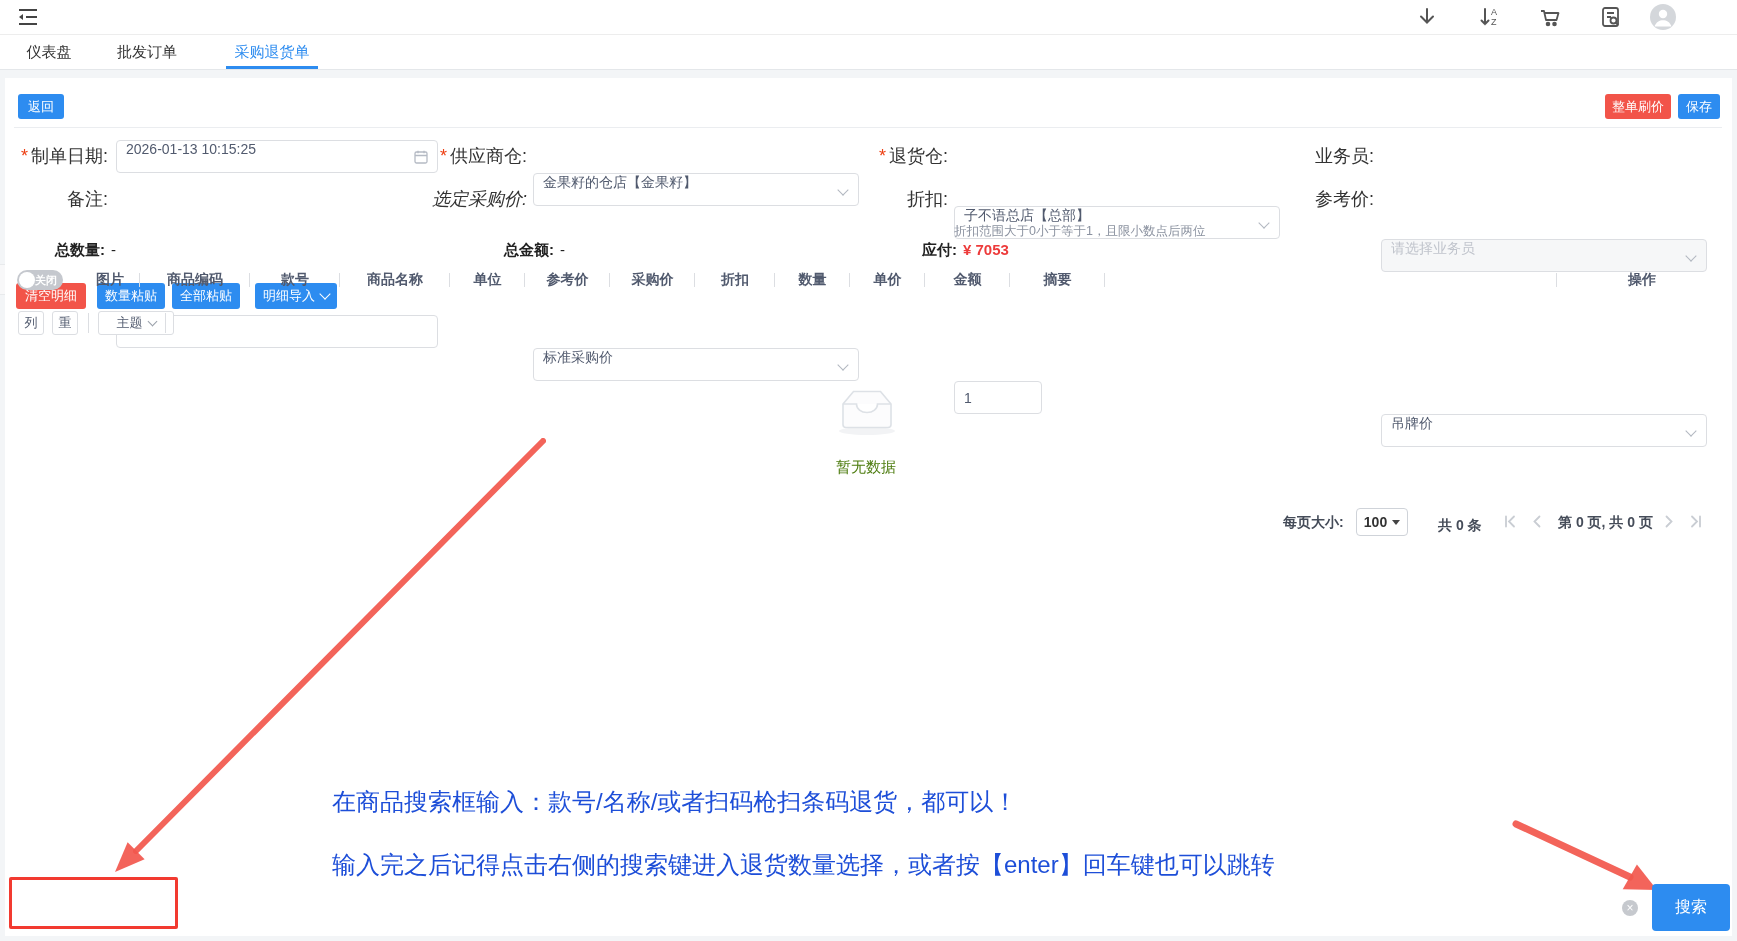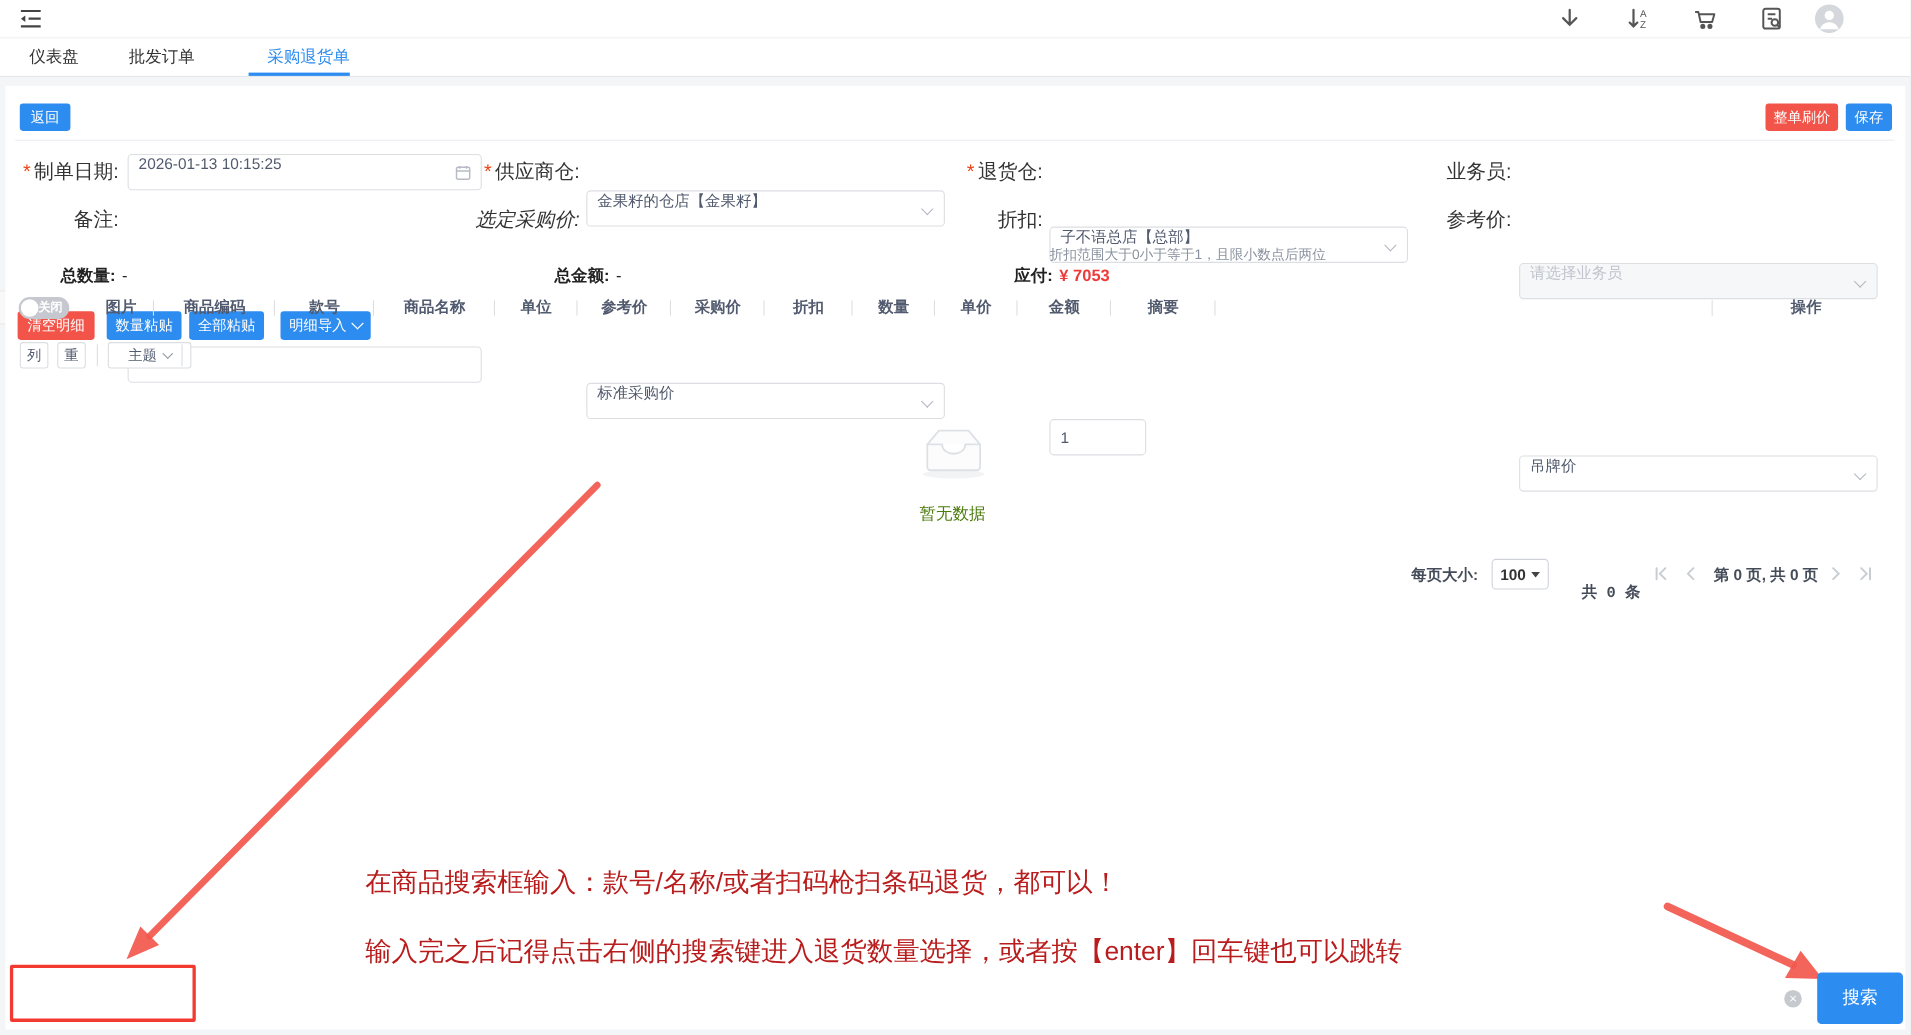--- a/index.html
+++ b/index.html
@@ -9,21 +9,21 @@
 
   
   .topbar{left:0;top:0;width:1737px;height:34px;background:#fff;border-bottom:1px solid #ededed;}
   .topbar svg{display:block;}
   .icon-btn{position:absolute;top:5px;width:24px;height:24px;cursor:pointer;}
   .username{position:absolute;top:8px;font-size:12px;color:#333;margin-top:34px;}
 
   
   .tabbar{left:0;top:35px;width:1737px;height:34px;background:#fff;border-bottom:1px solid #e4e7ea;}
   .tab{position:absolute;top:0;height:33px;line-height:33px;text-align:center;font-size:15px;color:#333;cursor:pointer;}
-  .tab.active{color:#2d8cf0;text-align:right;}
+  .tab.active{color:#2d8cf0;}
   .tab.active::after{content:'';position:absolute;left:0;right:0;bottom:-1px;height:3px;background:#2d8cf0;}
 
   
   .panel{left:5px;top:78px;width:1727px;height:858px;background:#fff;}
 
   
   .btn{display:flex;align-items:center;justify-content:center;border-radius:3px;
        font-size:13px;color:#fff;cursor:pointer;white-space:nowrap;box-sizing:border-box;}
   .btn-blue{background:#2d8cf0;}
   .btn-red{background:#f25449;}
@@ -63,21 +63,21 @@
   .empty-text{font-size:15px;color:#4d7c0f;}
 
   
   .pg-text{font-weight:bold;font-size:14px;color:#454c59;white-space:nowrap;}
   .pg-select{box-sizing:border-box;width:52px;height:28px;border:1px solid #cfd3d9;border-radius:4px;background:#fff;
              display:flex;align-items:center;justify-content:center;gap:5px;font-size:14px;color:#333;font-weight:bold;cursor:pointer;}
   .caret-down{width:0;height:0;border-left:4px solid transparent;border-right:4px solid transparent;border-top:5px solid #444;}
   .pg-nav svg{display:block;}
 
   
-  .anno{font-size:24px;color:#b91c1c;white-space:nowrap;}
+  .anno{font-size:24px;color:#1d4ed8;white-space:nowrap;}
   .anno-rect{box-sizing:border-box;border:3px solid #f23a30;border-radius:2px;background:transparent;}
 
   
   .clear-ic{position:absolute;width:16px;height:16px;border-radius:50%;background:#c6c9ce;color:#fff;
             font-size:12px;line-height:16px;text-align:center;cursor:pointer;}
   .search-btn{border-radius:4px;font-size:16px;}
 
   .chev-white{width:7px;height:7px;border-right:1.5px solid #fff;border-bottom:1.5px solid #fff;transform:rotate(45deg);margin-left:6px;margin-top:-4px;}
   .chev-grey{width:6px;height:6px;border-right:1.5px solid #9aa0aa;border-bottom:1.5px solid #9aa0aa;transform:rotate(45deg);margin-left:6px;margin-top:-3px;}
   svg{overflow:visible;}
@@ -253,21 +253,21 @@
       <path d="M9 20h13.5c0 5 4.6 8.5 10.5 8.5S43.5 25 43.5 20H57" stroke="#dde1e6" stroke-width="1.6" fill="#fff"></path>
     </svg>
   </div>
   <div class="abs empty-text" style="left:806px;top:458px;width:120px;text-align:center;">暂无数据</div>
 
   <div class="abs pg-text" style="left:1283px;top:514px;">每页大小:</div>
   <div class="abs pg-select" style="left:1356px;top:508px;">
     <span>100</span>
     <i class="caret-down"></i>
   </div>
-  <div class="abs pg-text" style="left:1438px;top:530px;font-family:Liberation Mono, monospace;">共 0 条</div>
+  <div class="abs pg-text" style="left:1438px;top:517px;">共 0 条</div>
   <div class="abs pg-nav" style="left:1502px;top:514px;">
     <svg width="16" height="15" viewBox="0 0 16 15" fill="none" stroke="#c9cdd3" stroke-width="1.8" stroke-linecap="round">
       <path d="M4 2.5v10M12 2.5L7 7.5l5 5"></path>
       </svg>
   </div>
   <div class="abs pg-nav" style="left:1530px;top:514px;">
     <svg width="14" height="15" viewBox="0 0 14 15" fill="none" stroke="#c9cdd3" stroke-width="1.8" stroke-linecap="round">
       <path d="M9.5 2.5l-5 5 5 5"></path>
       </svg>
   </div>

